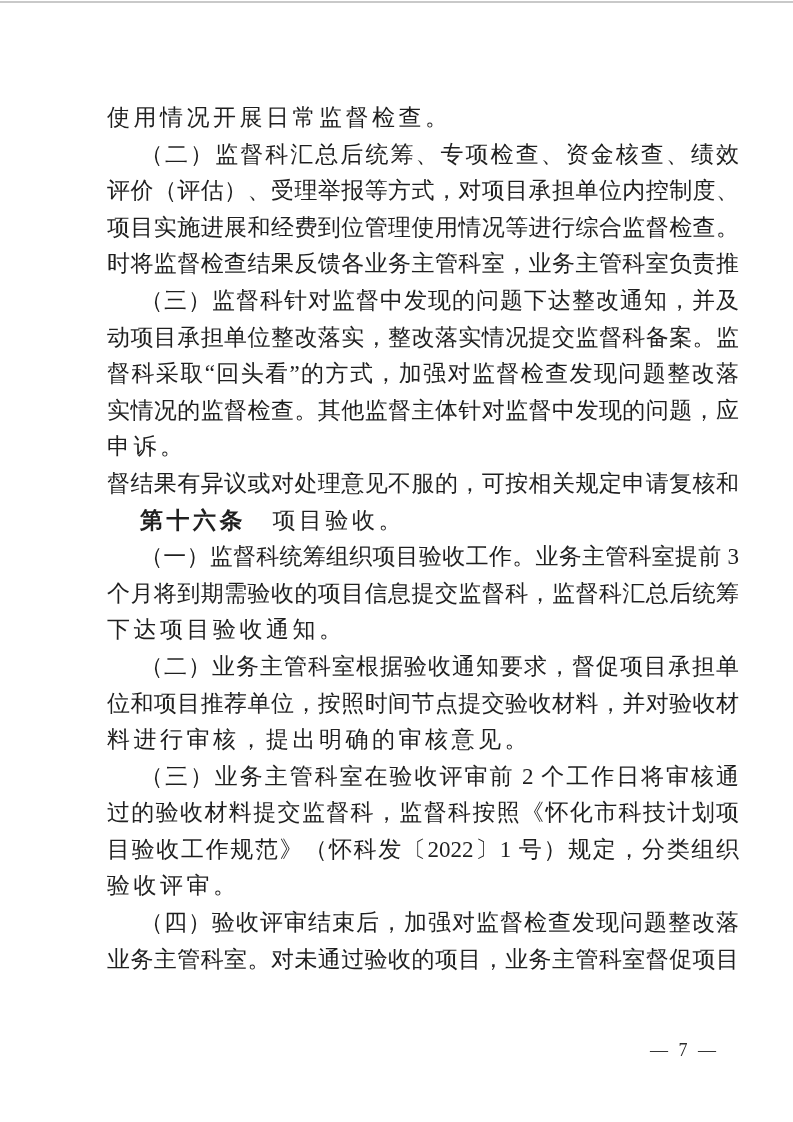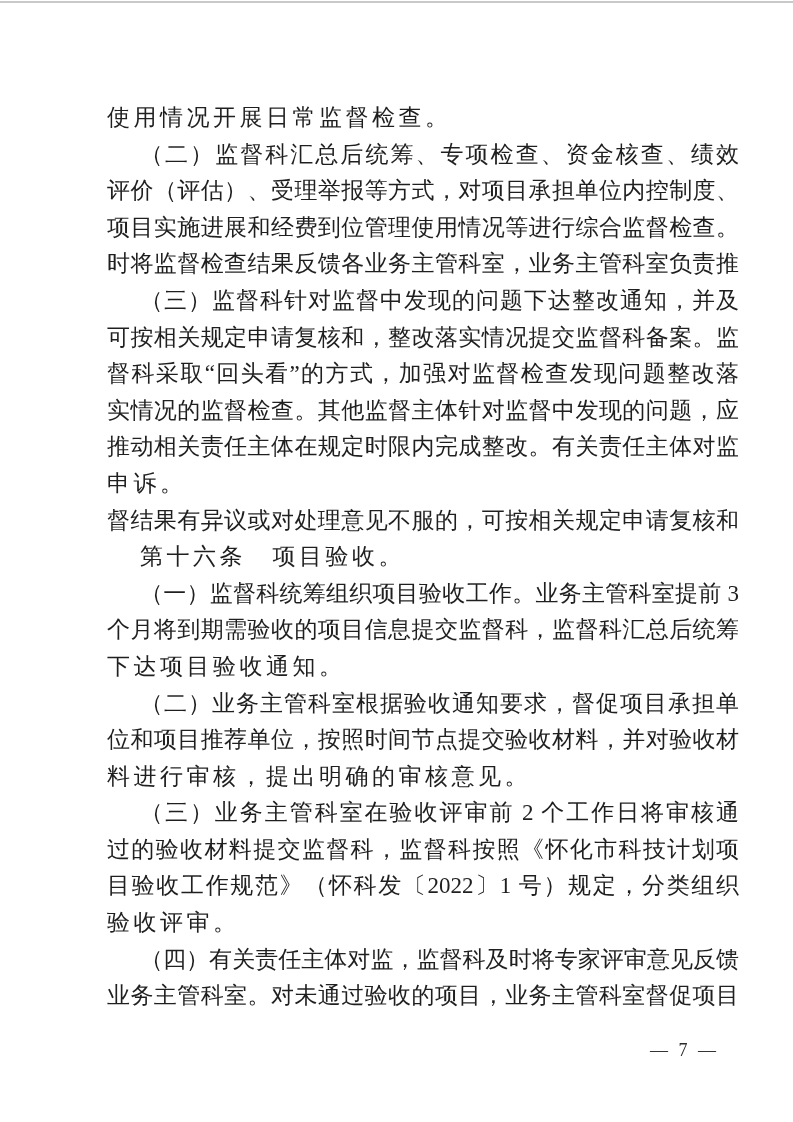--- a/index.html
+++ b/index.html
@@ -42,21 +42,21 @@
   .line.justify {
     letter-spacing: 0;
     white-space: normal;
     text-align: justify;
     text-align-last: justify;
   }
   .line.indent {
     padding-left: 33px;
   }
   .line .bold {
-    font-weight: normal;
+    font-weight: bold;
     text-align: center;
   }
   .page-number {
     position: absolute;
     top: 1040px;
     right: 102px;
     font-size: 18px;
     letter-spacing: 3px;
     color: #2a2a2a;
   }
@@ -66,34 +66,33 @@
 
 <div class="page" style="background: rgb(255, 255, 255); color: rgb(31, 31, 31); padding-left: 28px;">
   <div class="scan-edge" style="background: rgb(201, 201, 201);"></div>
   <div class="text-block" id="text-block">
       <div class="line">使用情况开展日常监督检查。</div>
       <div class="line indent justify">（二）监督科汇总后统筹、专项检查、资金核查、绩效</div>
       <div class="line justify">评价（评估）、受理举报等方式，对项目承担单位内控制度、</div>
       <div class="line justify">项目实施进展和经费到位管理使用情况等进行综合监督检查。</div>
       <div class="line justify">时将监督检查结果反馈各业务主管科室，业务主管科室负责推</div>
       <div class="line indent justify">（三）监督科针对监督中发现的问题下达整改通知，并及</div>
-      <div class="line justify">可按相关规定申请复核和，整改落实情况提交监督科备案。监</div>
+      <div class="line justify">动项目承担单位整改落实，整改落实情况提交监督科备案。监</div>
       <div class="line justify">督科采取“回头看”的方式，加强对监督检查发现问题整改落</div>
       <div class="line justify">实情况的监督检查。其他监督主体针对监督中发现的问题，应</div>
-      <div class="line justify">推动相关责任主体在规定时限内完成整改。有关责任主体对监</div>
       <div class="line">申诉。</div>
       <div class="line justify">督结果有异议或对处理意见不服的，可按相关规定申请复核和</div>
       <div class="line indent"><span class="bold">第十六条</span><span>　项目验收。</span></div>
       <div class="line indent justify">（一）监督科统筹组织项目验收工作。业务主管科室提前 3</div>
       <div class="line justify">个月将到期需验收的项目信息提交监督科，监督科汇总后统筹</div>
       <div class="line">下达项目验收通知。</div>
       <div class="line indent justify">（二）业务主管科室根据验收通知要求，督促项目承担单</div>
       <div class="line justify">位和项目推荐单位，按照时间节点提交验收材料，并对验收材</div>
       <div class="line">料进行审核，提出明确的审核意见。</div>
       <div class="line indent justify">（三）业务主管科室在验收评审前 2 个工作日将审核通</div>
       <div class="line justify">过的验收材料提交监督科，监督科按照《怀化市科技计划项</div>
       <div class="line justify">目验收工作规范》（怀科发〔2022〕1 号）规定，分类组织</div>
       <div class="line">验收评审。</div>
-      <div class="line indent justify">（四）有关责任主体对监，监督科及时将专家评审意见反馈</div>
+      <div class="line indent justify">（四）验收评审结束后，加强对监督检查发现问题整改落</div>
       <div class="line justify">业务主管科室。对未通过验收的项目，业务主管科室督促项目</div>
     </div>
   <div class="page-number">— 7 —</div>
 </div>
 
 </body></html>

